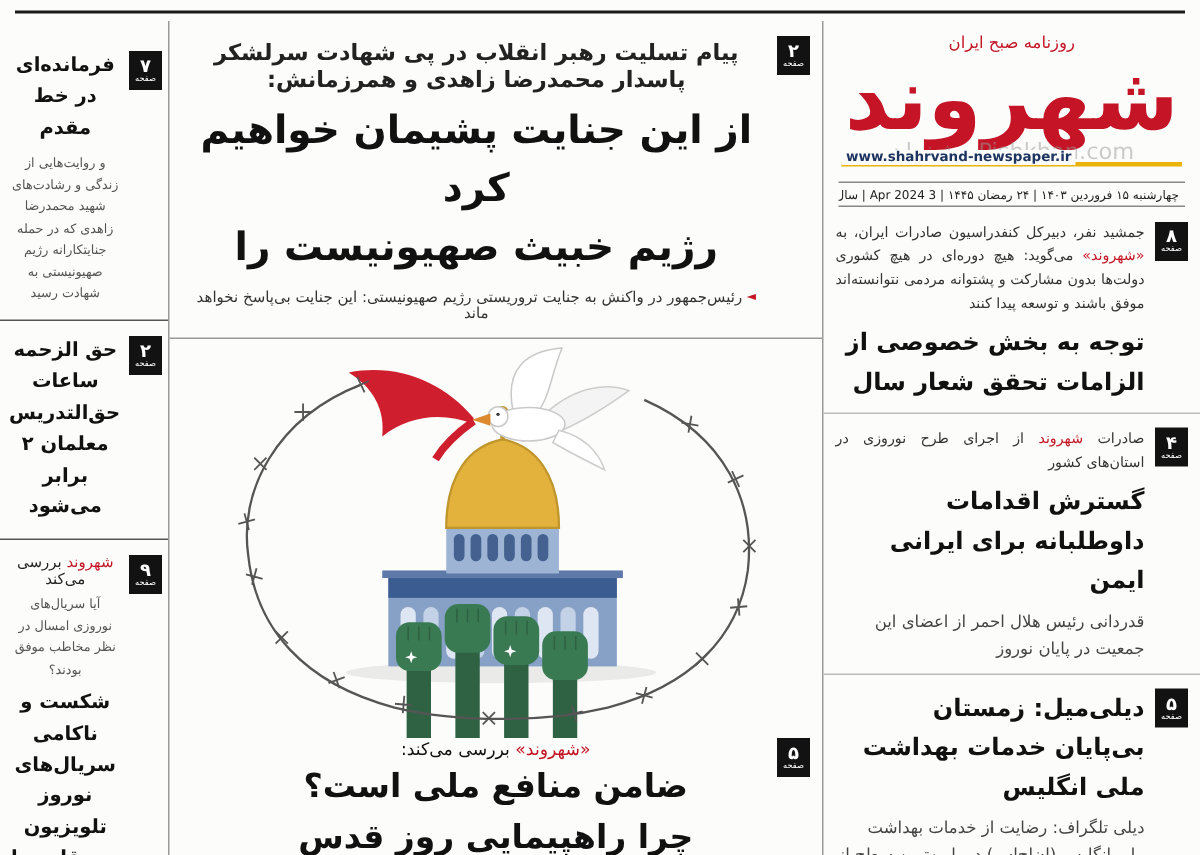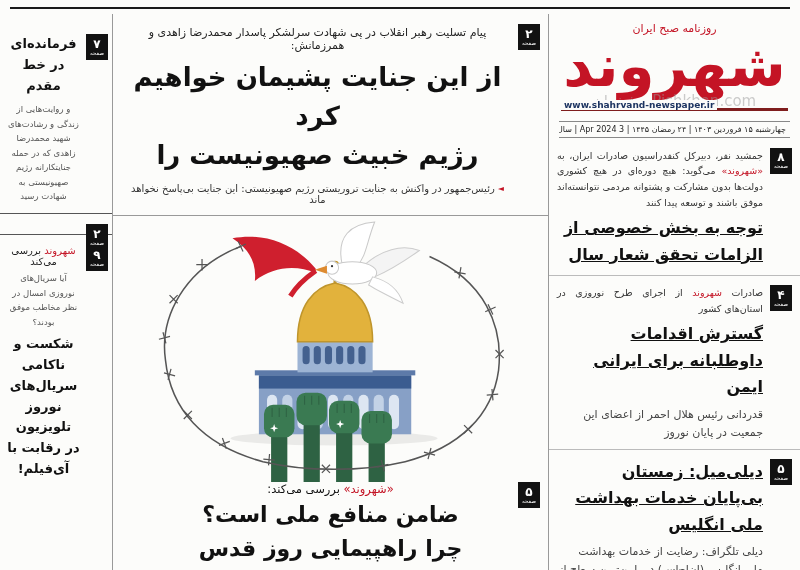--- a/index.html
+++ b/index.html
@@ -9,43 +9,43 @@
     font-family:"DejaVu Sans", sans-serif;
   }
   .top-rule{position:absolute;top:7px;right:10px;left:10px;height:2px;background:#1a1a1a;}
   .cols{display:flex;height:100%;padding-top:14px;box-sizing:border-box;}
 
   
   .right-col{width:252px;flex:0 0 252px;border-left:1px solid #999;display:flex;flex-direction:column;box-sizing:border-box;}
   .masthead{position:relative;text-align:center;padding:4px 10px 1px;height:130px;box-sizing:border-box;}
   .mast-tagline{color:#c41425;font-size:11px;margin-top:4px;}
   .mast-title{color:#c41425;font-size:58px;font-weight:bold;line-height:1.08;letter-spacing:-2px;}
-  .mast-rule{position:relative;height:10px;border-bottom:3px solid #7f1d1d;margin:0 2px;}
+  .mast-rule{position:relative;height:10px;border-bottom:3px solid #eab308;margin:0 2px;}
   .mast-site{position:absolute;left:0;bottom:-2px;font-size:9px;font-weight:bold;color:#1d3461;direction:ltr;background:#fcfcfa;padding:0 3px;}
   .mast-watermark{position:absolute;left:0;right:0;top:78px;text-align:center;color:#9a9a9a;opacity:.5;font-size:15px;direction:ltr;pointer-events:none;}
   .dateline{border-top:1px solid #888;border-bottom:1px solid #888;margin-top:10px;padding:3px 4px;font-size:8px;color:#222;text-align:center;white-space:nowrap;overflow:hidden;}
   .news-item{display:flex;gap:7px;padding:9px 8px 7px;border-bottom:1px solid #bbb;}
   .news-item:last-child{border-bottom:none;}
   .ni-body{flex:1;min-width:0;}
   .ni-kicker{font-size:9.5px;color:#333;line-height:1.65;text-align:justify;}
   .brand{color:#c41425;font-weight:normal;}
-  .ni-headline{font-size:16px;font-weight:bold;line-height:1.65;margin-top:5px;text-align:right;text-decoration:underline;}
+  .ni-headline{font-size:16px;font-weight:bold;line-height:1.65;margin-top:5px;text-align:right;}
   .ni-headline.first{margin-top:0;text-align:right;}
   .ni-sub{font-size:11px;color:#444;line-height:1.65;margin-top:5px;text-align:right;}
 
   
   .badge{width:22px;height:26px;background:#121212;color:#fff;display:flex;flex-direction:column;align-items:center;justify-content:center;gap:1px;flex:0 0 auto;}
   .badge .num{font-size:12px;font-weight:bold;line-height:1;}
   .badge .word{font-size:5.5px;line-height:1;}
 
   
   .center-col{flex:1;border-left:1px solid #999;display:flex;flex-direction:column;box-sizing:border-box;}
   .lead{position:relative;text-align:center;padding:8px 40px 10px 14px;border-bottom:1px solid #999;}
   .lead .badge{position:absolute;right:8px;top:10px;}
-  .lead-kicker{font-size:11px;color:#222;margin-top:4px;}
+  .lead-kicker{font-size:15px;color:#222;margin-top:4px;font-weight:bold;}
   .lead-headline{font-size:26px;font-weight:bold;line-height:1.5;margin-top:6px;}
   .lead-sub{font-size:10px;color:#333;margin-top:8px;}
   .lead-sub .arrow{color:#c41425;font-size:8px;margin-left:3px;vertical-align:1px;}
   .illustration{flex:1;display:flex;align-items:flex-start;justify-content:center;padding-top:4px;}
   .feature{position:relative;text-align:center;padding:0 46px 8px;}
   .feature .badge{position:absolute;right:8px;top:0;}
   .feature-label{font-size:11.5px;color:#111;}
   .feature-headline{font-size:22px;font-weight:bold;line-height:1.55;margin-top:2px;}
 
   
@@ -227,20 +227,21 @@
         </div>
         <div class="si-headline">فرمانده‌ای در خط مقدم</div>
         <div class="si-sub">و روایت‌هایی از زندگی و رشادت‌های شهید محمدرضا زاهدی که در حمله جنایتکارانه رژیم صهیونیستی به شهادت رسید</div>
       </div>
 
       <div class="strip-item">
         <div class="badge">
           <span class="num">۲</span>
           <span class="word">صفحه</span>
         </div>
+        <div class="si-headline">حق الزحمه ساعات حق‌التدریس معلمان ۲ برابر می‌شود</div>
       </div>
 
       <div class="strip-item">
         <div class="badge">
           <span class="num">۹</span>
           <span class="word">صفحه</span>
         </div>
         <div class="si-label"><span class="brand">شهروند</span><span> بررسی می‌کند</span></div>
         <div class="si-sub" style="margin-top:0;margin-bottom:5px;">آیا سریال‌های نوروزی امسال در نظر مخاطب موفق بودند؟</div>
         <div class="si-headline">شکست و ناکامی سریال‌های نوروز تلویزیون در رقابت با آی‌فیلم!</div>

